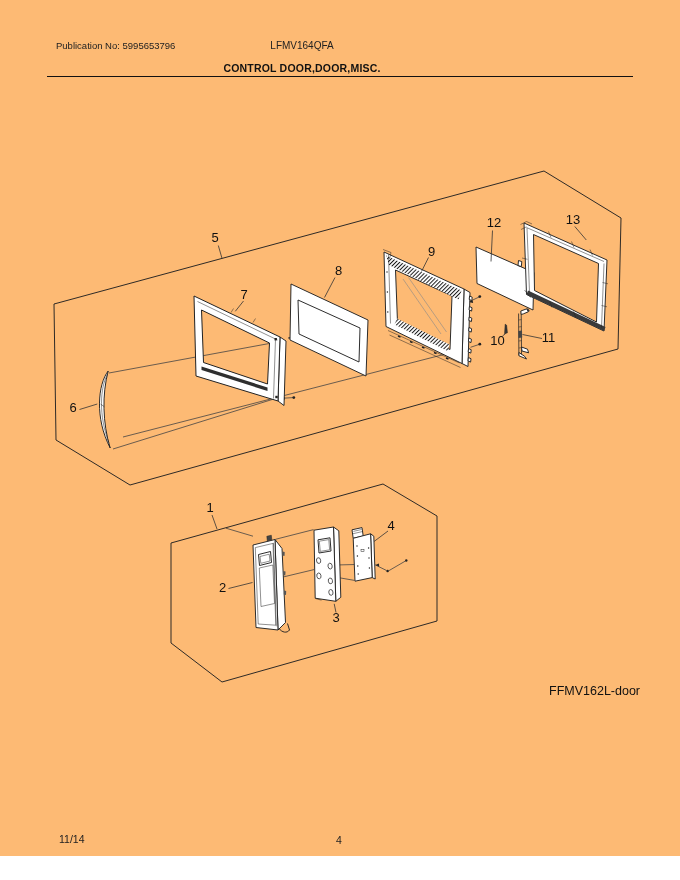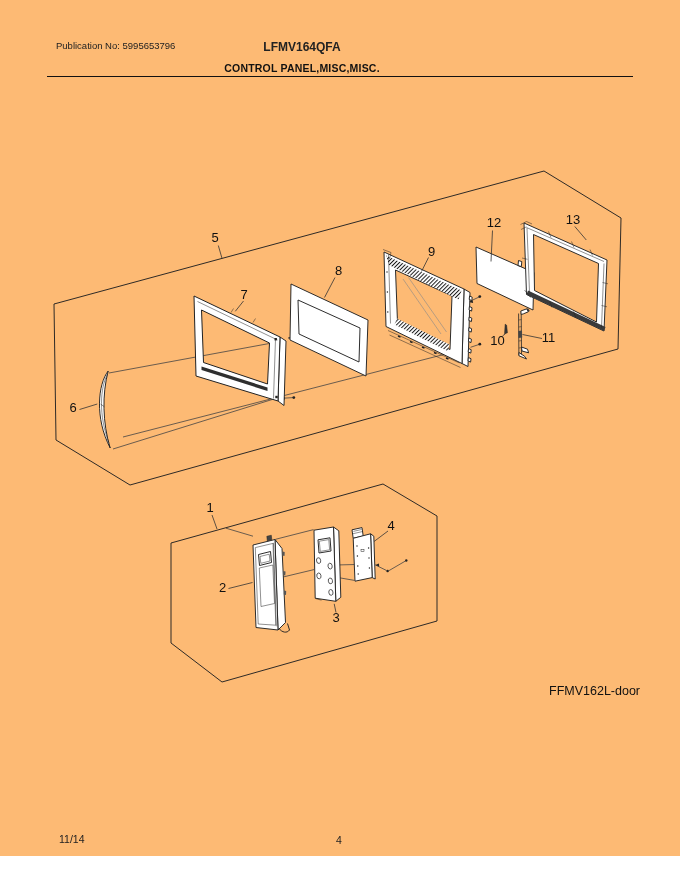--- a/index.html
+++ b/index.html
@@ -1,40 +1,40 @@
 <!DOCTYPE html>
 <html><head>
 <meta charset="utf-8">
 <style>
   html,body{margin:0;padding:0;background:#fff;}
   .page{position:relative;width:680px;height:856px;background:#fdba74;overflow:hidden;
         font-family:"Liberation Sans", sans-serif;color:#1a1a1a;}
   .hdr-pub{position:absolute;left:56px;top:40px;font-size:9.5px;color:#222;white-space:nowrap;}
-  .hdr-model{position:absolute;left:302px;top:40px;transform:translateX(-50%);font-size:12px;color:#222;white-space:nowrap;font-weight:bold;}
+  .hdr-model{position:absolute;left:302px;top:40px;transform:translateX(-50%);font-size:10px;color:#222;white-space:nowrap;}
   .hdr-title{position:absolute;left:302px;top:62px;transform:translateX(-50%);font-size:10.5px;font-weight:bold;color:#111;white-space:nowrap;letter-spacing:0.2px;}
   .hdr-rule{position:absolute;left:47px;top:76px;width:586px;height:0;border-top:1.6px solid #111;}
   .caption{position:absolute;left:549px;top:684px;font-size:12.5px;color:#111;white-space:nowrap;}
   .ftr-date{position:absolute;left:59px;top:833px;font-size:10.5px;color:#222;text-align:center;}
   .ftr-page{position:absolute;left:336px;top:834px;font-size:10.5px;color:#222;}
   svg{position:absolute;left:0;top:0;}
   svg text{font-family:"Liberation Sans", sans-serif;font-size:13px;fill:#111;text-anchor:middle;}
   .ln{stroke:#444;stroke-width:0.8;fill:none;}
   .ol{stroke:#222;stroke-width:0.95;fill:none;stroke-linejoin:round;}
   .olw{stroke:#222;stroke-width:0.95;fill:#fff;stroke-linejoin:round;}
   .thin{stroke:#222;stroke-width:0.5;fill:none;}
   .leader{stroke:#333;stroke-width:0.8;fill:none;}
 </style>
 </head>
 <body>
 
 <div class="page">
 
   <div class="hdr-pub">Publication No: 5995653796</div>
   <div class="hdr-model">LFMV164QFA</div>
-  <div class="hdr-title">CONTROL PANEL,MISC,MISC.</div>
+  <div class="hdr-title">CONTROL DOOR,DOOR,MISC.</div>
   <div class="hdr-rule"></div>
 
   <svg width="680" height="880" viewBox="0 0 680 880">
     <defs>
       <pattern id="hatch" width="2.8" height="2.8" patternUnits="userSpaceOnUse" patternTransform="rotate(45)">
         <rect width="2.8" height="2.8" fill="#ffffff"></rect>
         <line x1="0.5" y1="0" x2="0.5" y2="2.8" stroke="#1a1a1a" stroke-width="1"></line>
       </pattern>
     </defs>
 

